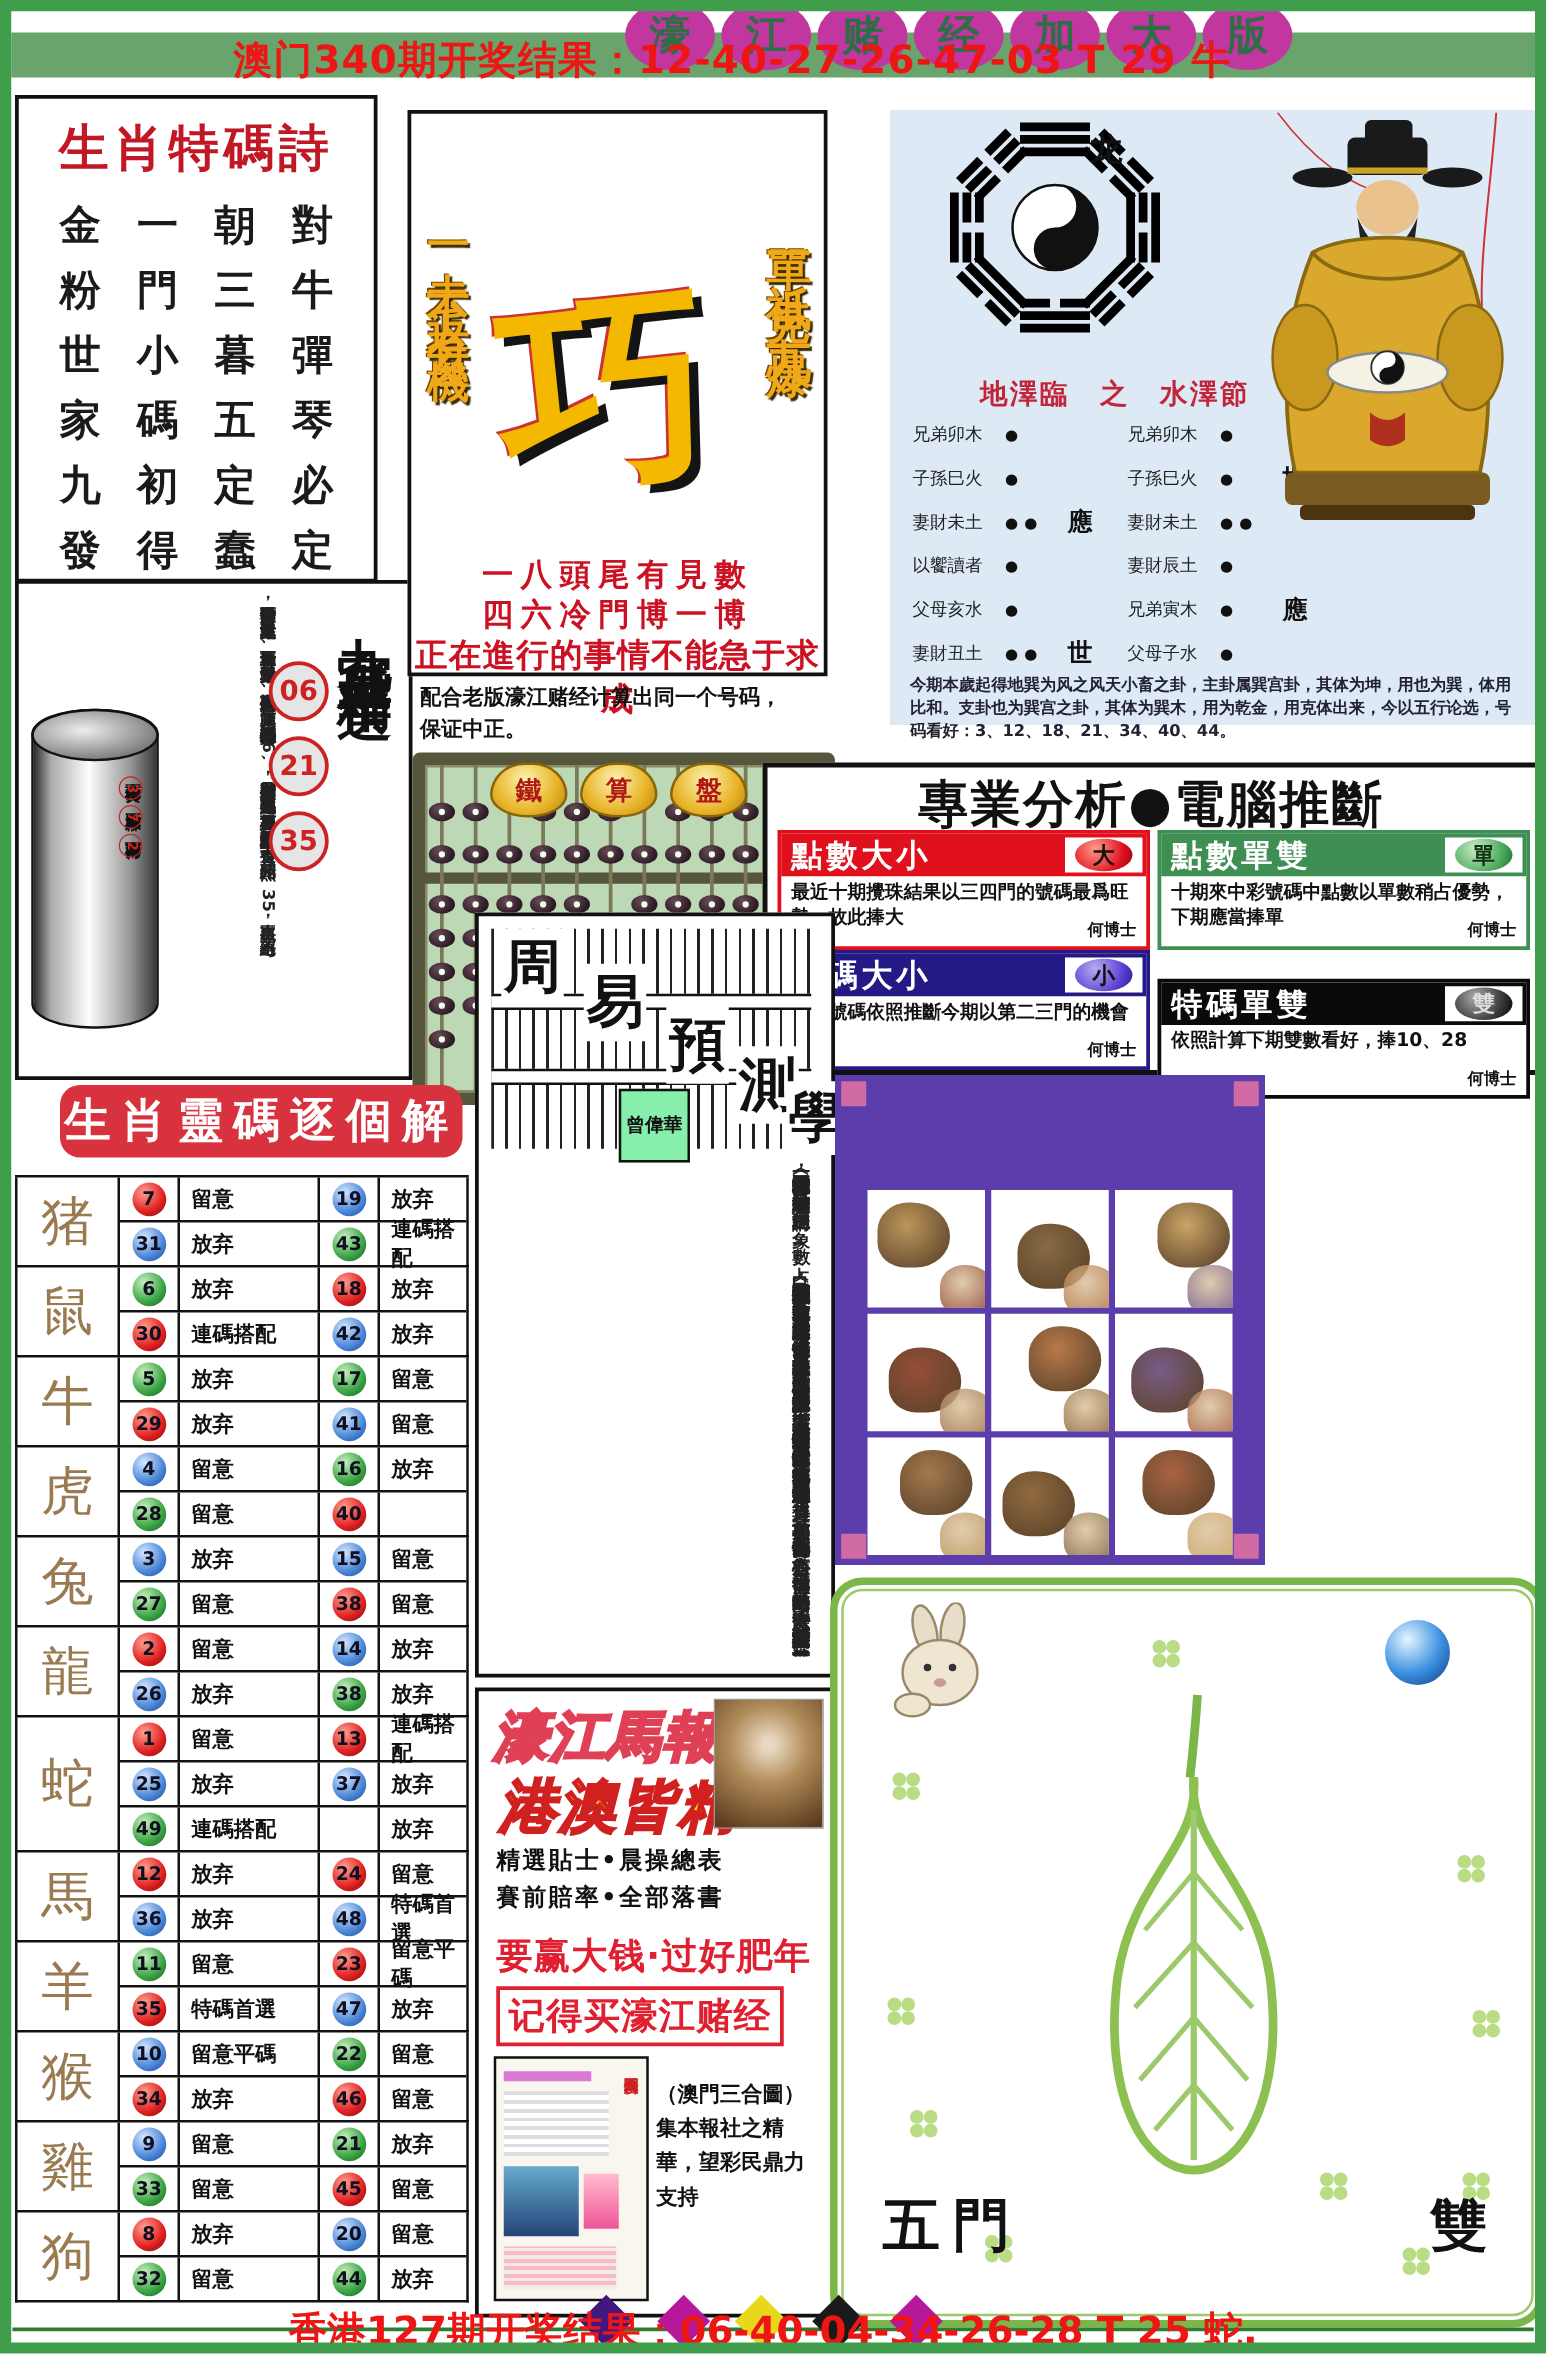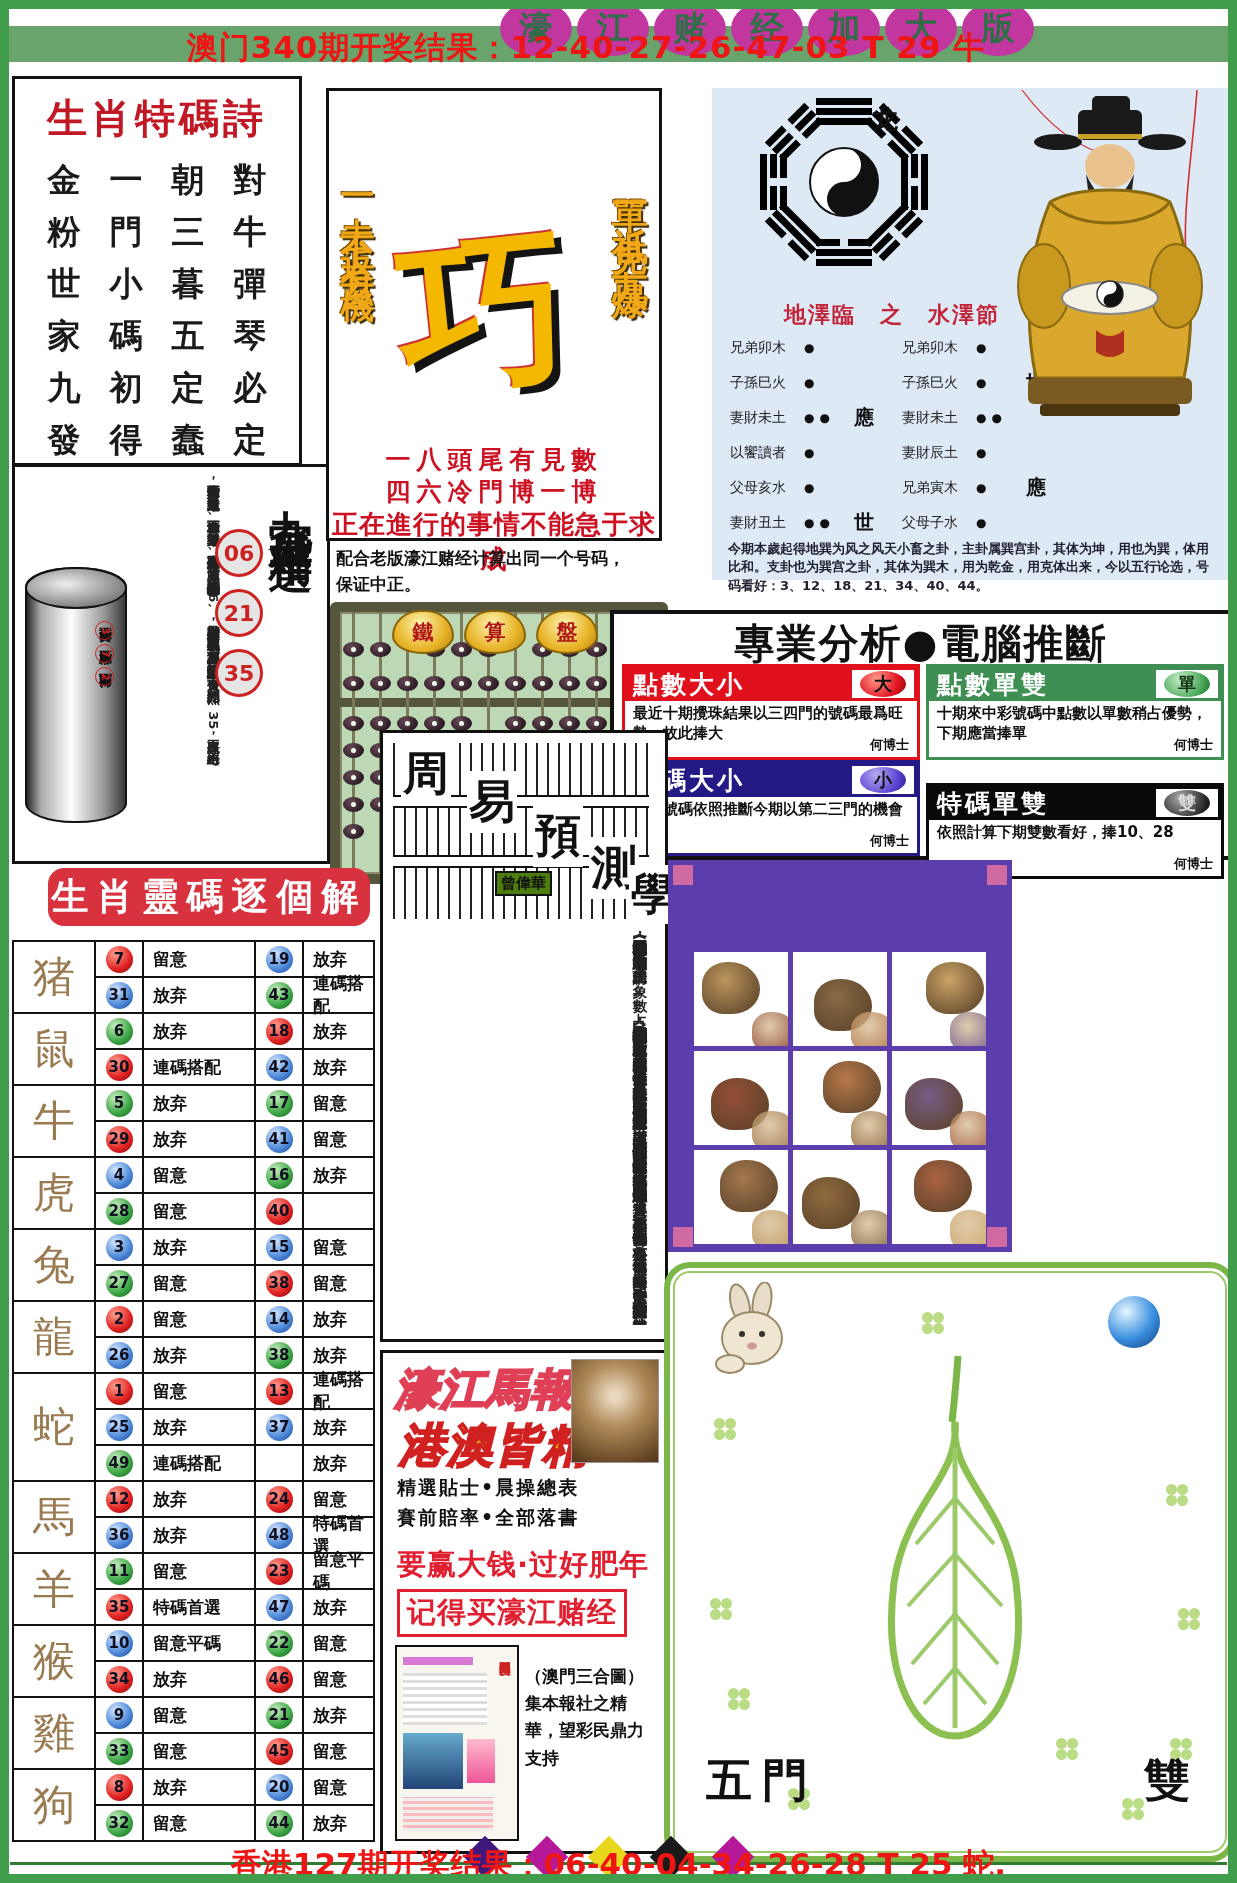--- a/index.html
+++ b/index.html
@@ -121,22 +121,22 @@
   .ball.red{background:radial-gradient(circle at 35% 30%,#ffa090,#e02020 60%,#7a0a0a);}
   .ball.blue{background:radial-gradient(circle at 35% 30%,#d5e8ff,#4a86d8 60%,#1a4a92);}
   .ball.green{background:radial-gradient(circle at 35% 30%,#c9f0c0,#3aa443 60%,#176020);}
   
   #zhouyi-box{left:380px;top:730px;width:282px;height:606px;border:3px solid #111;background:#fff;}
   #zy-ruled{left:10px;top:10px;width:256px;height:176px;
             background:repeating-linear-gradient(90deg,#222 0 2px,transparent 2px 11px);}
   .zy-gap{position:absolute;left:0;width:100%;height:9px;background:#fff;border-top:2px solid #111;border-bottom:2px solid #111;}
   .zy-char{position:absolute;font-family:"DejaVu Serif",serif;font-weight:bold;color:#111;
            background:#fff;padding:0 2px;}
-  #zy-author{position:absolute;left:112px;top:138px;border:2px solid #111;background:#4d7c0f;
-             font-size:15px;font-weight:bold;color:#111;padding:1px 4px;}
+  #zy-author{position:absolute;left:112px;top:138px;border:2px solid #111;background:#86efac;
+             font-size:15px;font-weight:bold;color:#111;padding:18px 4px;}
   #zy-body{left:12px;top:196px;width:256px;height:396px;writing-mode:vertical-rl;
            font-size:14.5px;font-weight:600;color:#222;line-height:1.52;overflow:hidden;}
   
   #hj-box{left:380px;top:1350px;width:282px;height:498px;border:3px solid #111;background:#fff;}
   #hj-logo1{left:12px;top:8px;font-size:43px;font-weight:900;font-style:italic;color:#fff;
             -webkit-text-stroke:2.5px #e04056;letter-spacing:2px;}
   #hj-logo2{left:16px;top:62px;font-size:46px;font-weight:900;font-style:italic;color:#f5d712;
             -webkit-text-stroke:2px #d02020;letter-spacing:2px;}
   #hj-horse{right:6px;top:6px;width:86px;height:102px;border:1px solid #999;
             background:radial-gradient(circle at 50% 35%,#e8d8c0 6%,#b08a58 40%,#5a3a1c 95%);}

